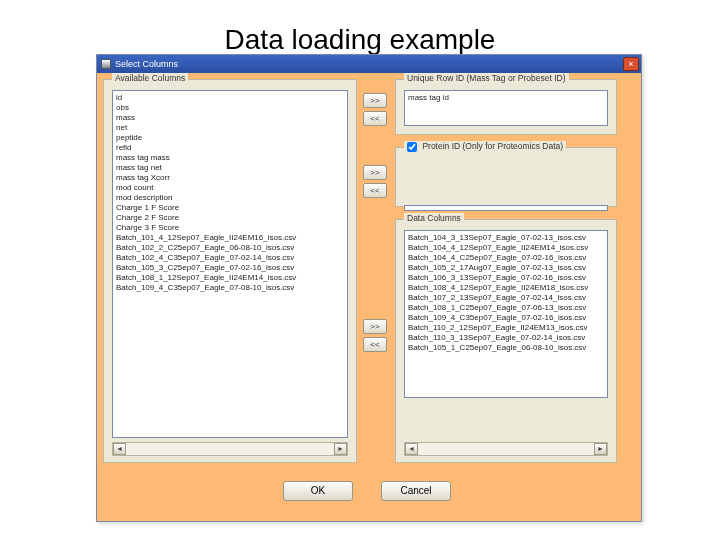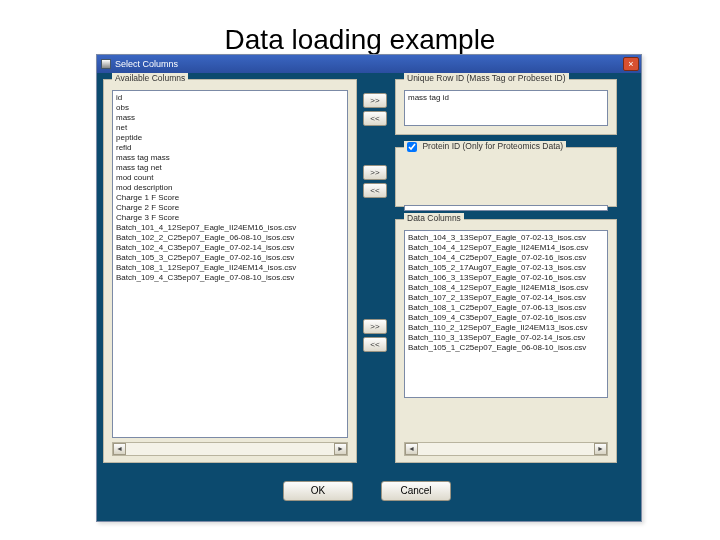--- a/index.html
+++ b/index.html
@@ -1,21 +1,21 @@
 <!DOCTYPE html>
 <html><head>
 <meta charset="utf-8">
 <style>
   * { box-sizing: border-box; font-family: Tahoma, Arial, sans-serif; }
   body { margin: 0; width: 720px; height: 540px; background: #fff; }
   .slide { width: 720px; height: 540px; position: relative; }
   .title { font-size: 28px; text-align: center; padding: 24px 0 4px 0; }
   .dialog {
     position: absolute; left: 96px; top: 54px; width: 546px; height: 468px;
-    background: #0c4a6e; border: 1px solid #7b8aa6;
+    background: #fdba74; border: 1px solid #7b8aa6;
     box-shadow: 2px 2px 4px rgba(0,0,0,0.15);
   }
   .titlebar {
     height: 18px; background: linear-gradient(#3a66c2,#2b4ea0);
     display: flex; align-items: center; padding: 0 2px 0 4px;
     color: #fff; font-size: 9px;
   }
   .titlebar .tb-icon { width:10px; height:10px; margin-right:4px;
     background: linear-gradient(#fff,#888); border:1px solid #456; }
   .titlebar .spacer { flex:1; }
@@ -74,20 +74,21 @@
         <div class="legend">Available Columns</div>
         <div class="listbox" id="list-available" style="left:8px; top:10px; right:8px; height:348px;">
             <div>id</div>
             <div>obs</div>
             <div>mass</div>
             <div>net</div>
             <div>peptide</div>
             <div>refid</div>
             <div>mass tag mass</div>
             <div>mass tag net</div>
+            <div>mass tag Xcorr</div>
             <div>mod count</div>
             <div>mod description</div>
             <div>Charge 1 F Score</div>
             <div>Charge 2 F Score</div>
             <div>Charge 3 F Score</div>
             <div>Batch_101_4_12Sep07_Eagle_II24EM16_isos.csv</div>
             <div>Batch_102_2_C25ep07_Eagle_06-08-10_isos.csv</div>
             <div>Batch_102_4_C35ep07_Eagle_07-02-14_isos.csv</div>
             <div>Batch_105_3_C25ep07_Eagle_07-02-16_isos.csv</div>
             <div>Batch_108_1_12Sep07_Eagle_II24EM14_isos.csv</div>

